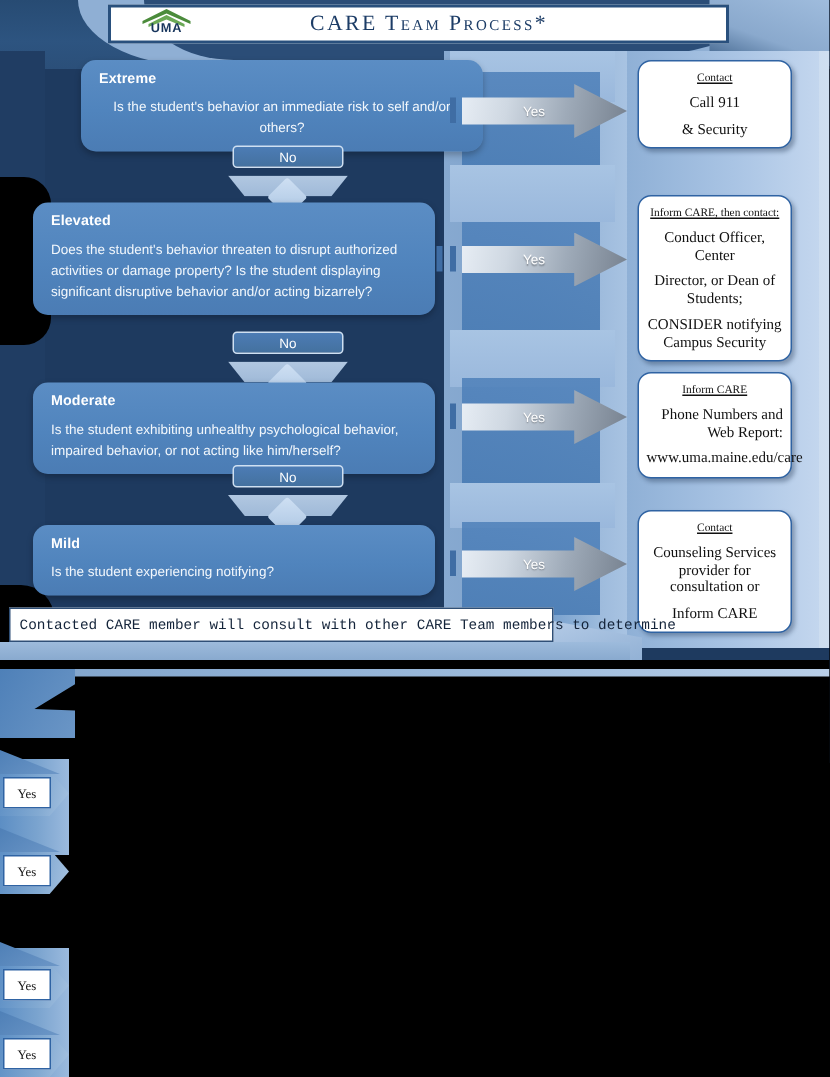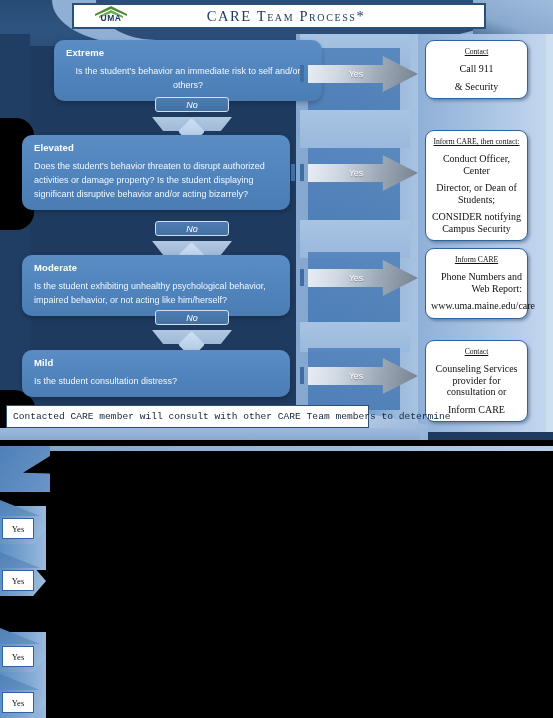--- a/index.html
+++ b/index.html
@@ -206,21 +206,21 @@
   }
   .no-btn {
     position: absolute;
     left: 3px; top: 0;
     width: 74px; height: 15px;
     background: linear-gradient(180deg,#4c7cb5 0%, #44719f 100%);
     border: 1.4px solid #cfe0f2;
     border-radius: 3px;
     color: #ffffff;
     font-size: 9px;
-    display: flex; align-items: center; justify-content: center; font-style: italic;
+    display: flex; align-items: center; justify-content: center;
   }
   .no-dia {
     position: absolute;
     left: 30px; top: 25px;
     width: 19px; height: 19px;
     background: linear-gradient(135deg,#cfe0f3 0%, #a9c4e2 100%);
     transform: rotate(45deg);
     border-radius: 2px;
   }
 
@@ -465,21 +465,21 @@
       <div class="qtext">Is the student exhibiting unhealthy psychological behavior, impaired behavior, or not acting like him/herself?</div>
     </div>
     <div class="no-wrap" style="left:152px; top:310px;">
       <div class="no-plate"></div>
       <div class="no-dia"></div>
       <div class="no-btn">No</div>
     </div>
 
     <div class="qcard" style="top:350px;">
       <div class="lvl">Mild</div>
-      <div class="qtext">Is the student consultation distress?</div>
+      <div class="qtext">Is the student experiencing notifying?</div>
     </div>
 
     <div class="yes-arrow" style="left:300px; top:56px;">
       <div class="tick"></div>
       <div class="outline"></div>
       <div class="body"></div>
       <div class="lbl">Yes</div>
     </div>
 
     <div class="yes-arrow" style="left:300px; top:155px;">

